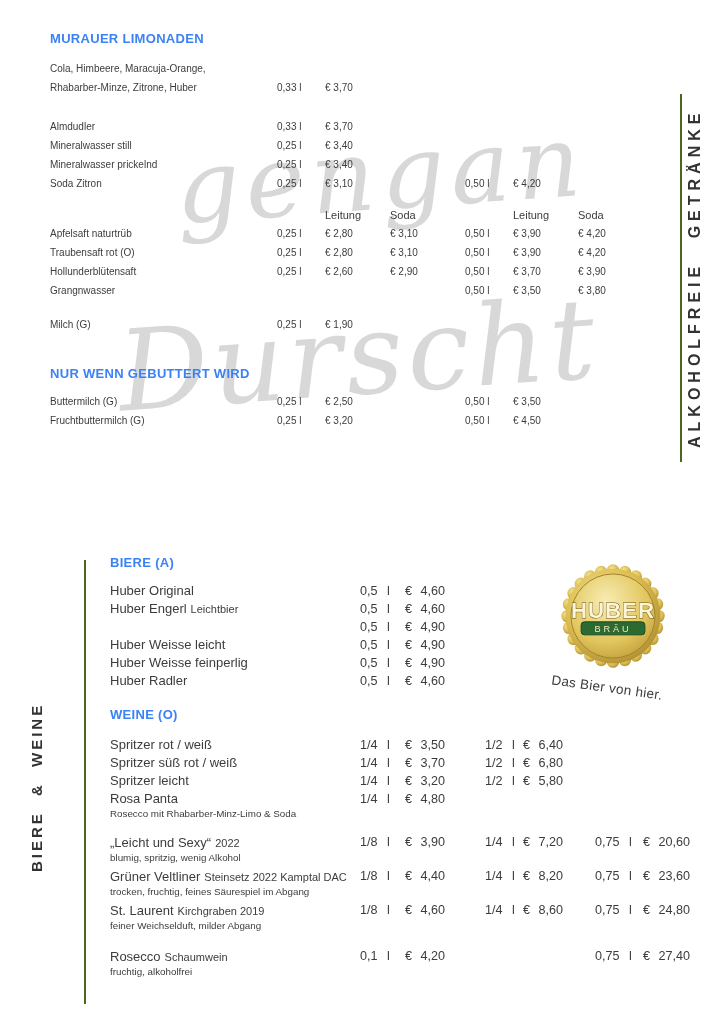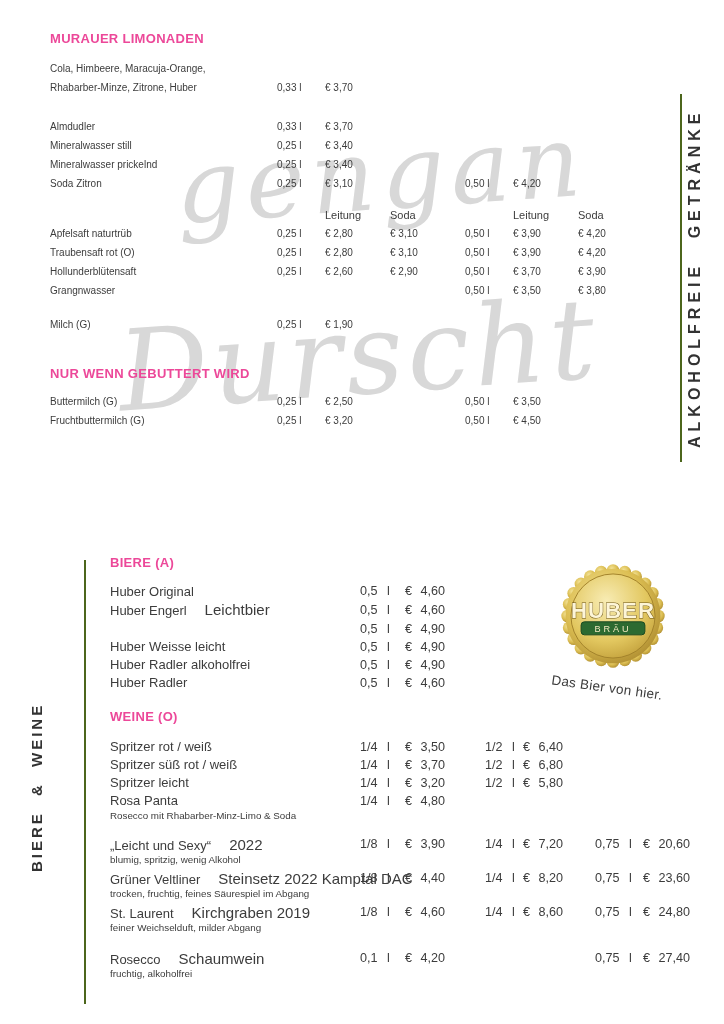--- a/index.html
+++ b/index.html
@@ -13,40 +13,40 @@
   #wm2{left:118px;top:290px;font-size:112px;letter-spacing:4px;transform:rotate(-4deg)}
   
   .vrule{position:absolute;width:2px;background:#4c661c;z-index:1}
   #rule-right{left:680px;top:94px;height:368px}
   #rule-left{left:84px;top:560px;height:444px}
   .vlabel{position:absolute;z-index:1;writing-mode:vertical-rl;transform:rotate(180deg);
           text-align:center;font-weight:bold;color:#323232;white-space:nowrap}
   #vlabel-right{left:686px;top:94px;height:368px;font-size:16px;letter-spacing:5px;word-spacing:14px}
   #vlabel-left{left:28px;top:652px;height:270px;font-size:15px;letter-spacing:3px;word-spacing:8px}
   
-  .sec-h{font-size:13px;font-weight:bold;letter-spacing:.3px;color:#ec4899;line-height:14px}
+  .sec-h{font-size:13px;font-weight:bold;letter-spacing:.3px;color:#3b82f6;line-height:14px}
   
   .top{position:absolute;left:50px;top:32px;z-index:1}
   .t-row{display:grid;grid-template-columns:227px 48px 38px 27px 38px 37px 48px 38px 27px 38px;
          line-height:19px;font-size:10px}
   .t-row>span{grid-row:1;white-space:nowrap}
   .t-row.th{font-size:11px;line-height:17px}
   .tc1{grid-column:1}.tc2{grid-column:2}.tc3{grid-column:3}.tc5{grid-column:5}
   .tc7{grid-column:7}.tc8{grid-column:8}.tc10{grid-column:10}
   
   .bottom{position:absolute;left:110px;top:556px;width:583px;z-index:1}
   .b-row{display:grid;grid-template-columns:250px 45px 42px 38px 38px 42px 30px 48px 50px;
          line-height:18px;font-size:12.6px}
   .b-row>span{grid-row:1;white-space:nowrap}
   .bc1{grid-column:1;font-size:13px}
   .bc2{grid-column:2}.bc3{grid-column:3}.bc5{grid-column:5}.bc6{grid-column:6}
   .bc8{grid-column:8}.bc9{grid-column:9}
   .bs{word-spacing:6px}
   .bp{word-spacing:5px}
-  .detail{font-size:15px;margin-left:18px}
+  .detail{font-size:11px;margin-left:4px}
   .desc{font-size:9.8px;line-height:12px;white-space:nowrap}
   .wgroup{margin-bottom:4px}
   .wgroup .b-row{line-height:17px}
   
   .g11{height:11px}.g12{height:12px}.g13{height:13px}.g14{height:14px}
   .g15{height:15px}.g18{height:18px}.g20{height:20px}.g33{height:33px}
   
   .cap{position:absolute;left:555px;top:558px;z-index:1}
   .tagline{position:absolute;left:523px;top:680px;width:168px;z-index:1;text-align:center;
            font-size:13.5px;color:#3d3d3d;transform:rotate(8deg);letter-spacing:.3px}
@@ -187,21 +187,21 @@
     <div class="b-row">
       <span class="bc2 bs">0,5 l</span>
       <span class="bc3 bp">€ 4,90</span>
     </div>
     <div class="b-row">
       <span class="bc1"><span>Huber Weisse leicht</span></span>
       <span class="bc2 bs">0,5 l</span>
       <span class="bc3 bp">€ 4,90</span>
     </div>
     <div class="b-row">
-      <span class="bc1"><span>Huber Radler alkoholfrei</span></span>
+      <span class="bc1"><span>Huber Weisse feinperlig</span></span>
       <span class="bc2 bs">0,5 l</span>
       <span class="bc3 bp">€ 4,90</span>
     </div>
     <div class="b-row">
       <span class="bc1"><span>Huber Radler</span></span>
       <span class="bc2 bs">0,5 l</span>
       <span class="bc3 bp">€ 4,60</span>
     </div>
     <div class="g18"></div>
 

